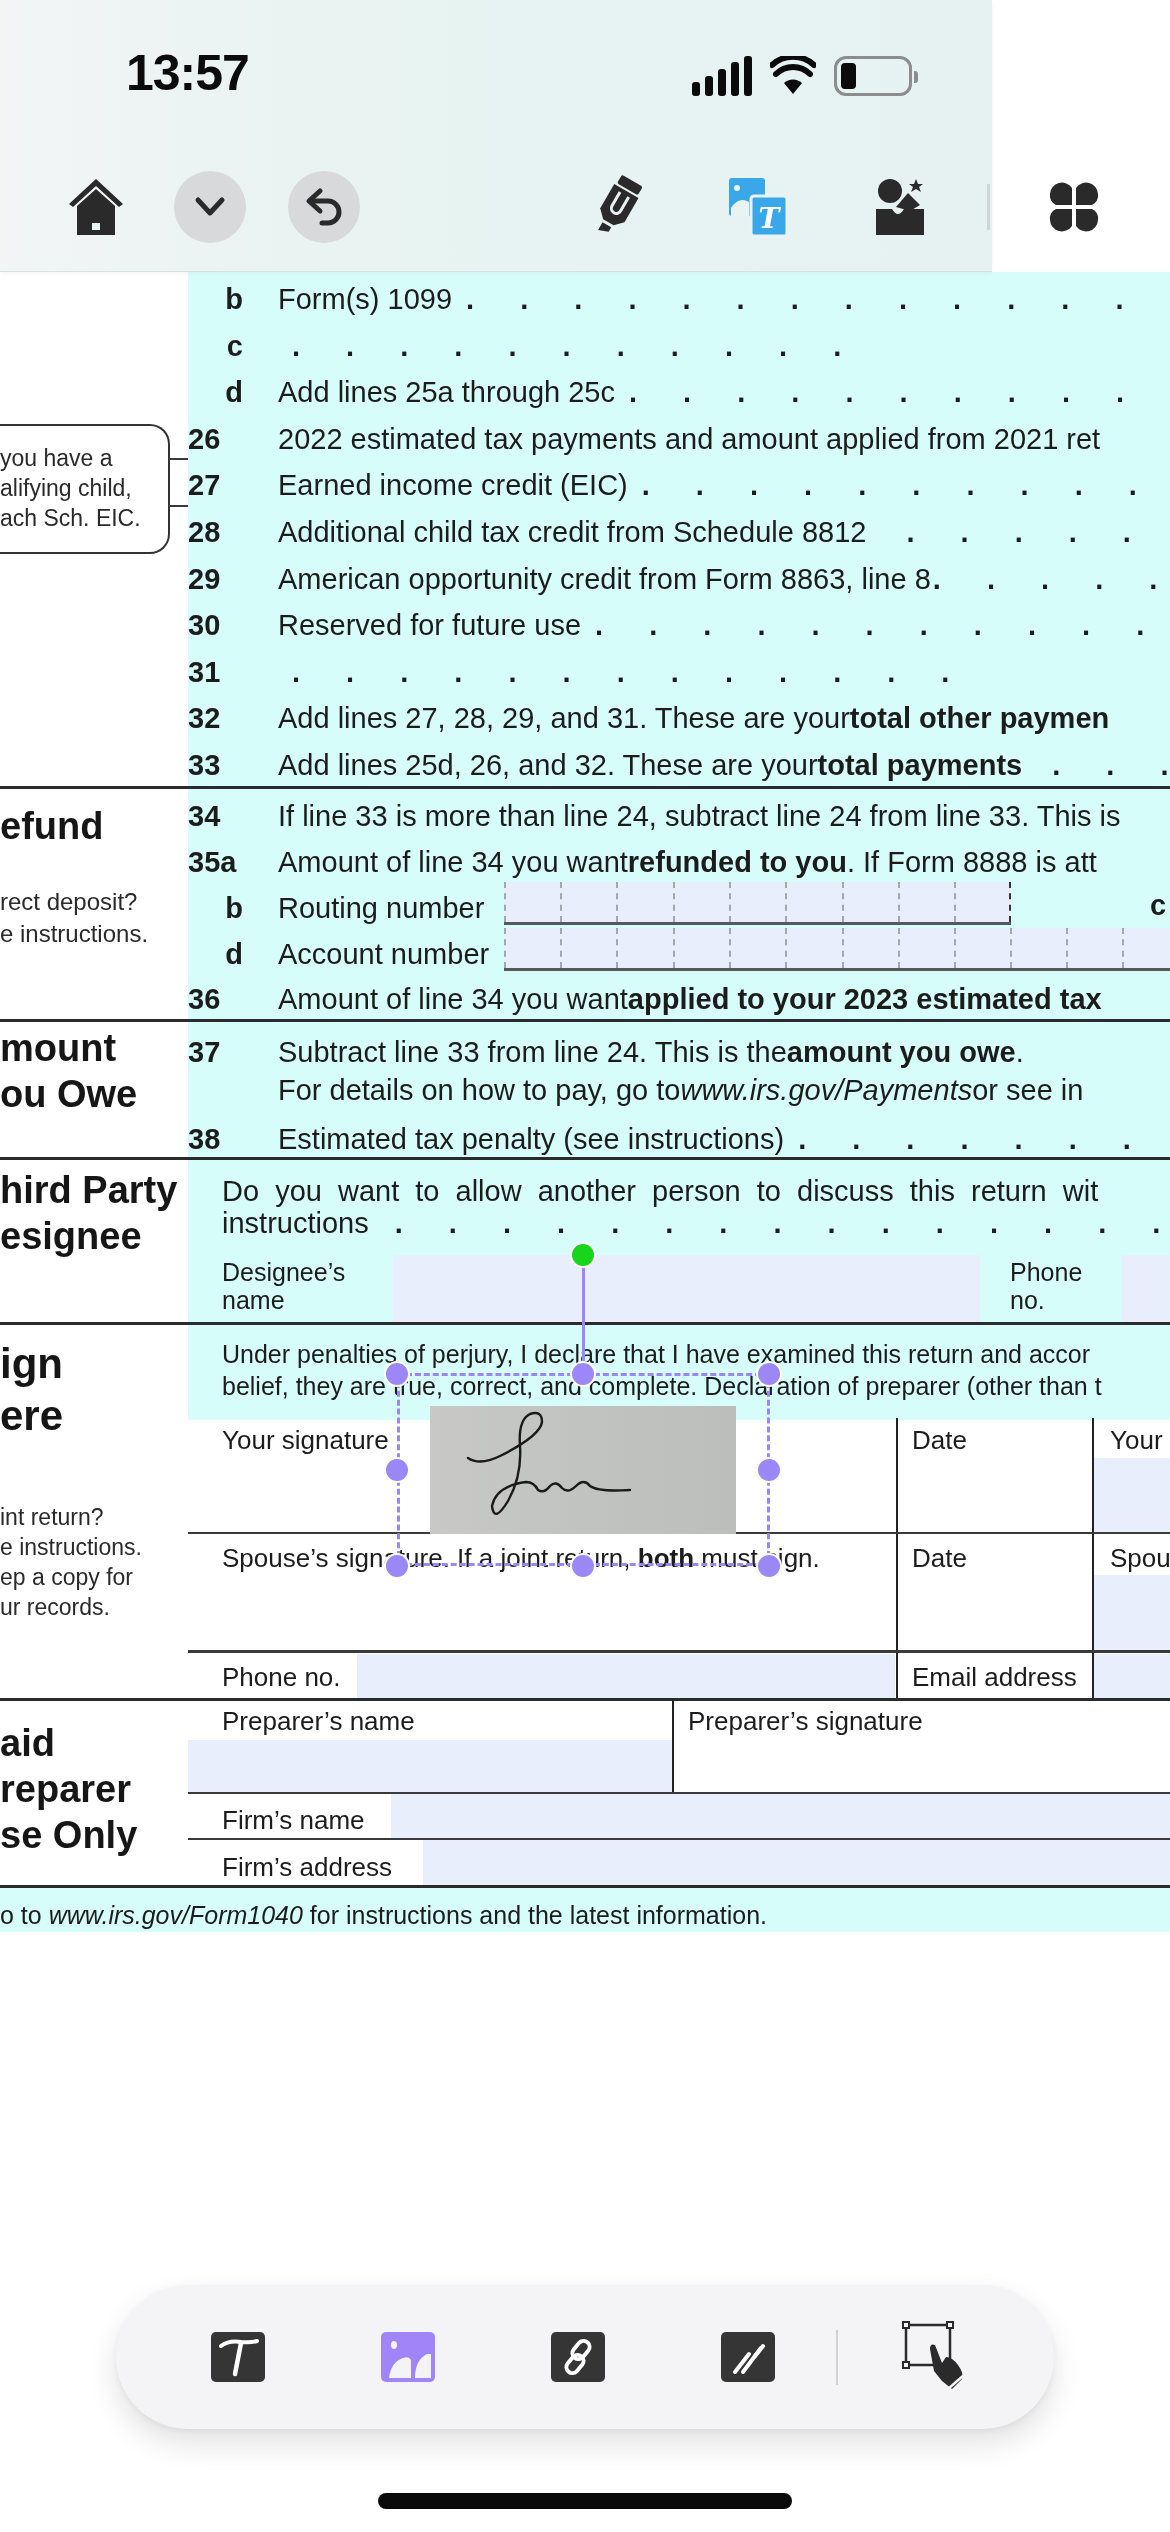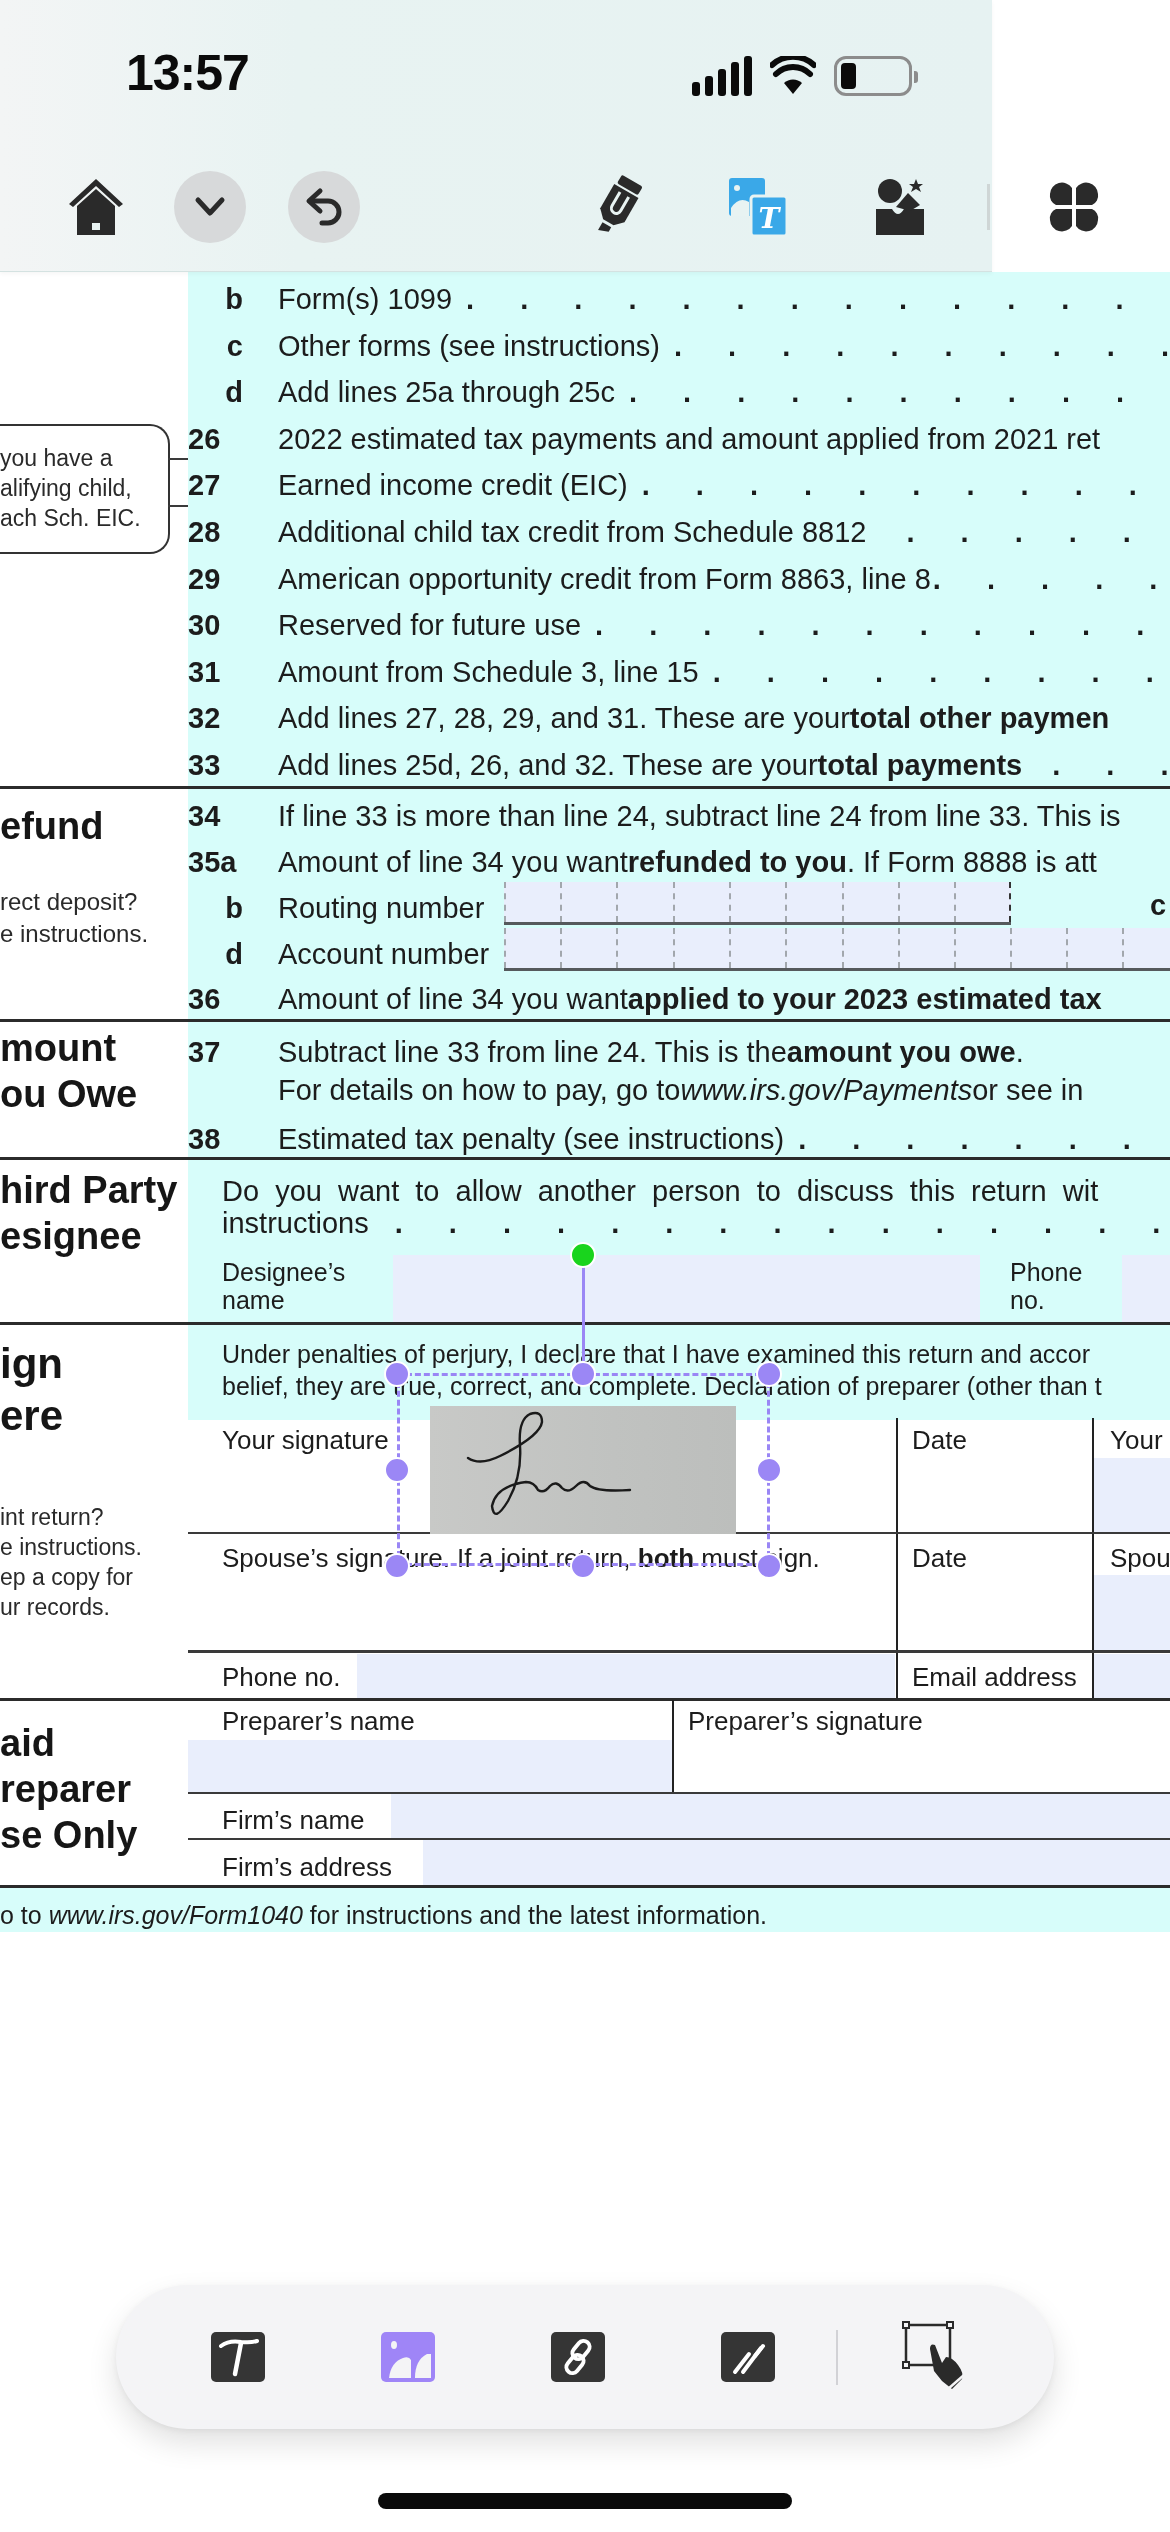--- a/index.html
+++ b/index.html
@@ -142,21 +142,20 @@
   <div class="cyan" style="top:272px;height:1148px;"></div>
   <div class="cyan" style="left:0;width:1170px;top:1887px;height:45px;"></div>
 
   <div class="row" style="top:279px;">
     <span class="ln sub">b</span>
     <span class="txt">Form(s) 1099</span>
     <span class="dots">. . . . . . . . . . . . . .</span>
   </div>
   <div class="row" style="top:326px;">
     <span class="ln sub">c</span>
-    <span class="txt">Other forms (see instructions)</span>
     <span class="dots">. . . . . . . . . . .</span>
   </div>
   <div class="row" style="top:372px;">
     <span class="ln sub">d</span>
     <span class="txt">Add lines 25a through 25c</span>
     <span class="dots">. . . . . . . . . . . .</span>
   </div>
   <div class="row" style="top:419px;">
     <span class="ln">26</span>
     <span class="txt">2022 estimated tax payments and amount applied from 2021 ret</span>
@@ -176,21 +175,20 @@
     <span class="txt">American opportunity credit from Form 8863, line 8</span>
     <span class="dots" style="margin-left:2px;">. . . . . .</span>
   </div>
   <div class="row" style="top:605px;">
     <span class="ln">30</span>
     <span class="txt">Reserved for future use</span>
     <span class="dots">. . . . . . . . . . . . . .</span>
   </div>
   <div class="row" style="top:652px;">
     <span class="ln">31</span>
-    <span class="txt">Amount from Schedule 3, line 15</span>
     <span class="dots">. . . . . . . . . . . . .</span>
   </div>
   <div class="row" style="top:698px;">
     <span class="ln">32</span>
     <span class="txt">Add lines 27, 28, 29, and 31. These are your </span>
     <b class="em">total other paymen</b>
   </div>
   <div class="row" style="top:745px;">
     <span class="ln">33</span>
     <span class="txt">Add lines 25d, 26, and 32. These are your </span>

